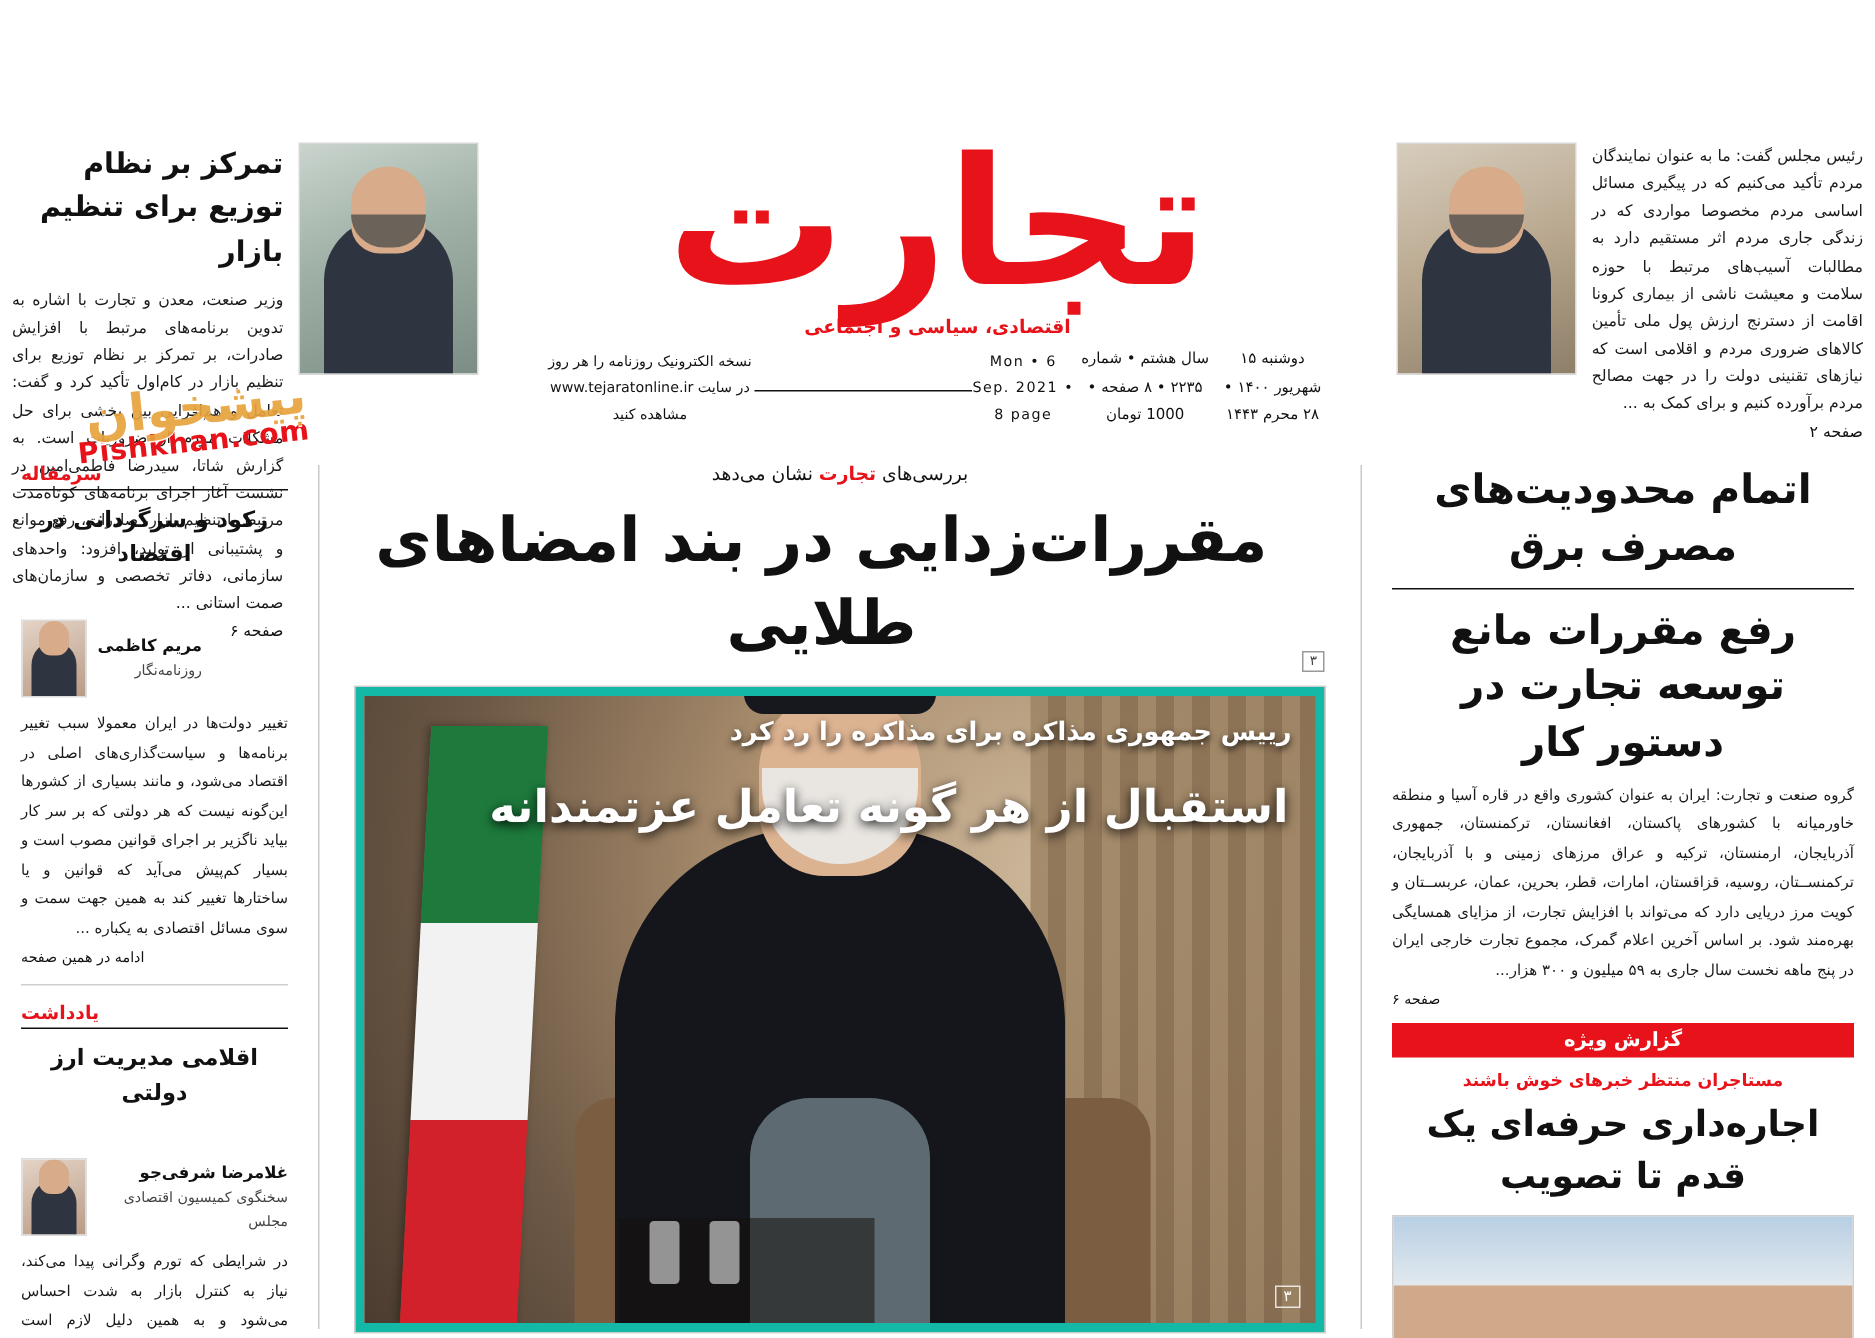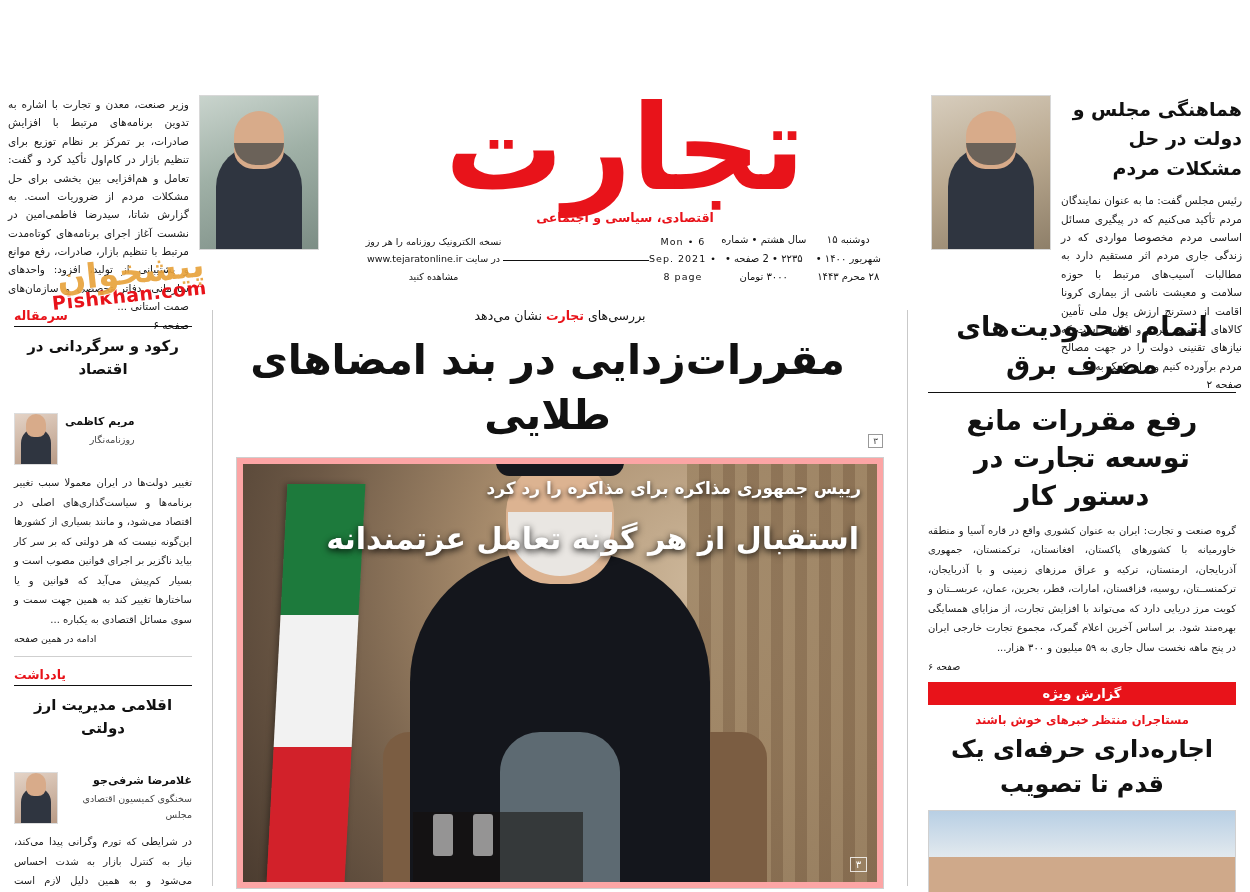--- a/index.html
+++ b/index.html
@@ -203,21 +203,21 @@
     font-weight: bold;
     text-align: center;
     line-height: 1.5;
     color: #111;
     margin-bottom: 8px;
   }
   .author {
     display: flex;
     flex-direction: row-reverse;
     gap: 7px;
-    align-items: flex-start;
+    align-items: center;
     margin-bottom: 8px;
     margin-top: 33px;
   }
   .author .ava {
     width: 44px; height: 52px;
     flex: 0 0 44px;
     border: 1px solid #ddd;
     background: linear-gradient(160deg,#e4d3c6,#b99b86);
     position: relative;
     overflow: hidden;
@@ -269,21 +269,21 @@
   }
   .lead-row {
     display: flex;
     flex-direction: row-reverse;
     align-items: flex-end;
     justify-content: center;
     gap: 10px;
   }
   .photo-main {
     margin-top: 10px;
-    border: 6px solid #fca5a5;
+    border: 6px solid #14b8a6;
     outline: 1px solid #cfcfcf;
     height: 430px;
     position: relative;
     overflow: hidden;
     background: #ef4444;
   }
   .pm-bg {
     position: absolute; inset: 0;
     background:
       radial-gradient(circle at 72% 28%, #cdb79a 0%, #a98d6d 38%, #6d5946 72%, #4b3c30 100%);
@@ -432,47 +432,47 @@
 
 <div class="page">
 
   <div class="masthead">
 
     <div class="mast-right">
       <div class="photo">
         <div class="face beard"></div>
       </div>
       <div class="txt">
+        <div class="mast-title">تمرکز بر نظام توزیع برای تنظیم بازار</div>
         <div class="mast-body">وزیر صنعت، معدن و تجارت با اشاره به تدوین برنامه‌های مرتبط با افزایش صادرات، بر تمرکز بر نظام توزیع برای تنظیم بازار در کام‌اول تأکید کرد و گفت: تعامل و هم‌افزایی بین بخشی برای حل مشکلات مردم از ضروریات است. به گزارش شاتا، سیدرضا فاطمی‌امین در نشست آغاز اجرای برنامه‌های کوتاه‌مدت مرتبط با تنظیم بازار، صادرات، رفع موانع و پشتیبانی از تولید، افزود: واحدهای سازمانی، دفاتر تخصصی و سازمان‌های صمت استانی ...</div>
         <div class="mast-page">صفحه ۶</div>
       </div>
     </div>
 
     <div class="mast-center">
       <div class="logo-word">تجارت</div>
       <div class="logo-sub">اقتصادی، سیاسی و اجتماعی</div>
       <div class="logo-meta">
         <div class="row">
           <span>دوشنبه ۱۵ شهریور ۱۴۰۰ • ۲۸ محرم ۱۴۴۳</span>
         </div>
         <div class="row">
-          <span>سال هشتم • شماره ۲۲۳۵ • 2 صفحه • ۳۰۰۰ تومان</span>
+          <span>سال هشتم • شماره ۲۲۳۵ • ۸ صفحه • 1000 تومان</span>
         </div>
         <div class="lat">Mon • 6 Sep. 2021 • 8 page</div>
         <div class="mast-rule"></div>
         <div class="site">نسخه الکترونیک روزنامه را هر روز در سایت www.tejaratonline.ir مشاهده کنید</div>
       </div>
     </div>
 
     <div class="mast-left">
       <div class="photo">
         <div class="face beard"></div>
       </div>
       <div class="txt">
-        <div class="mast-title">هماهنگی مجلس و دولت در حل مشکلات مردم</div>
         <div class="mast-body">رئیس مجلس گفت: ما به عنوان نمایندگان مردم تأکید می‌کنیم که در پیگیری مسائل اساسی مردم مخصوصا مواردی که در زندگی جاری مردم اثر مستقیم دارد به مطالبات آسیب‌های مرتبط با حوزه سلامت و معیشت ناشی از بیماری کرونا اقامت از دسترنج ارزش پول ملی تأمین کالاهای ضروری مردم و اقلامی است که نیازهای تقنینی دولت را در جهت مصالح مردم برآورده کنیم و برای کمک به ...</div>
         <div class="mast-page">صفحه ۲</div>
       </div>
     </div>
   </div>
 
   <div class="pishkhan">
     <div class="fa">پیشخوان</div>
     <div class="en">Pishkhan.com</div>
   </div>

